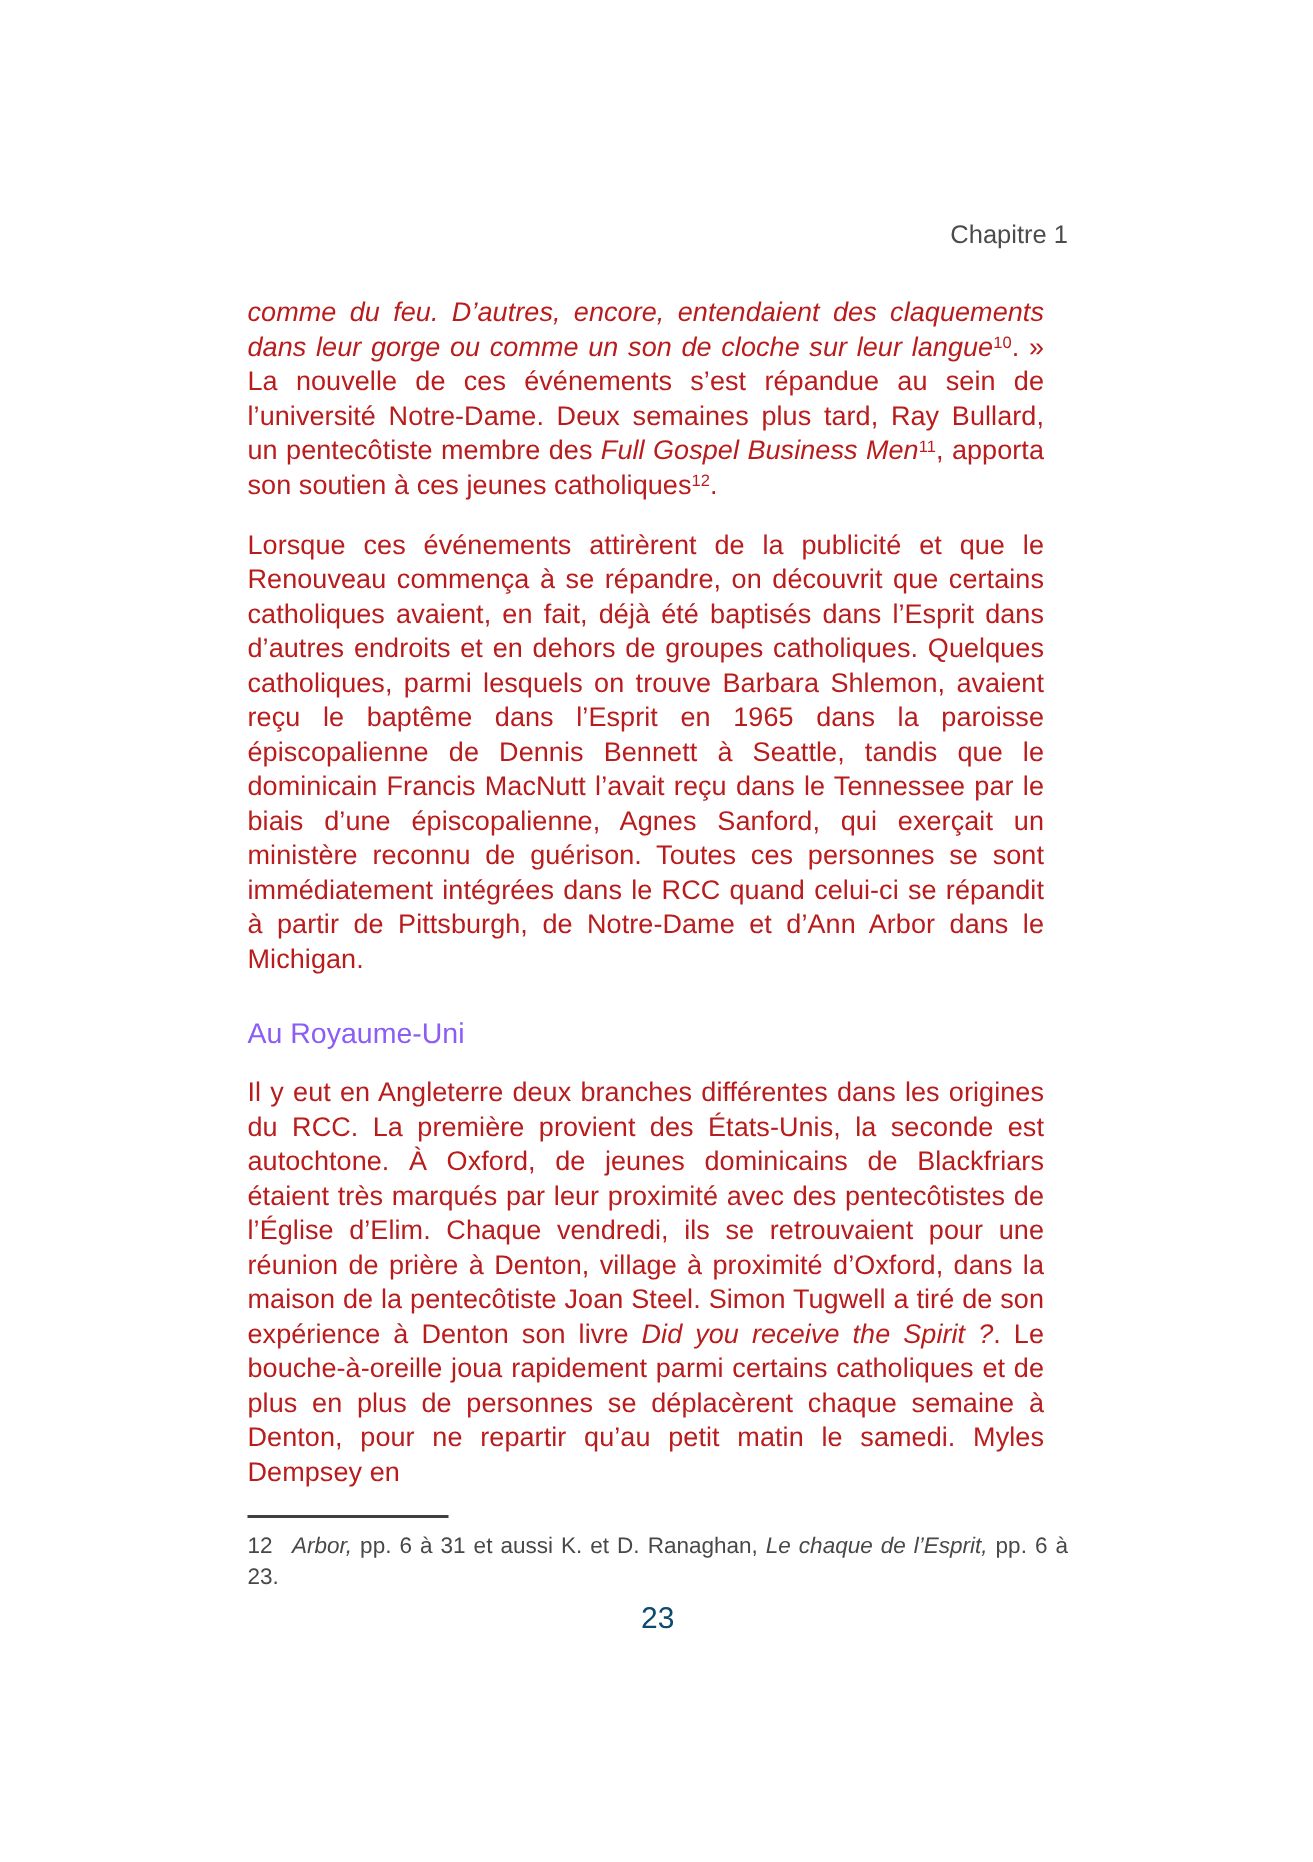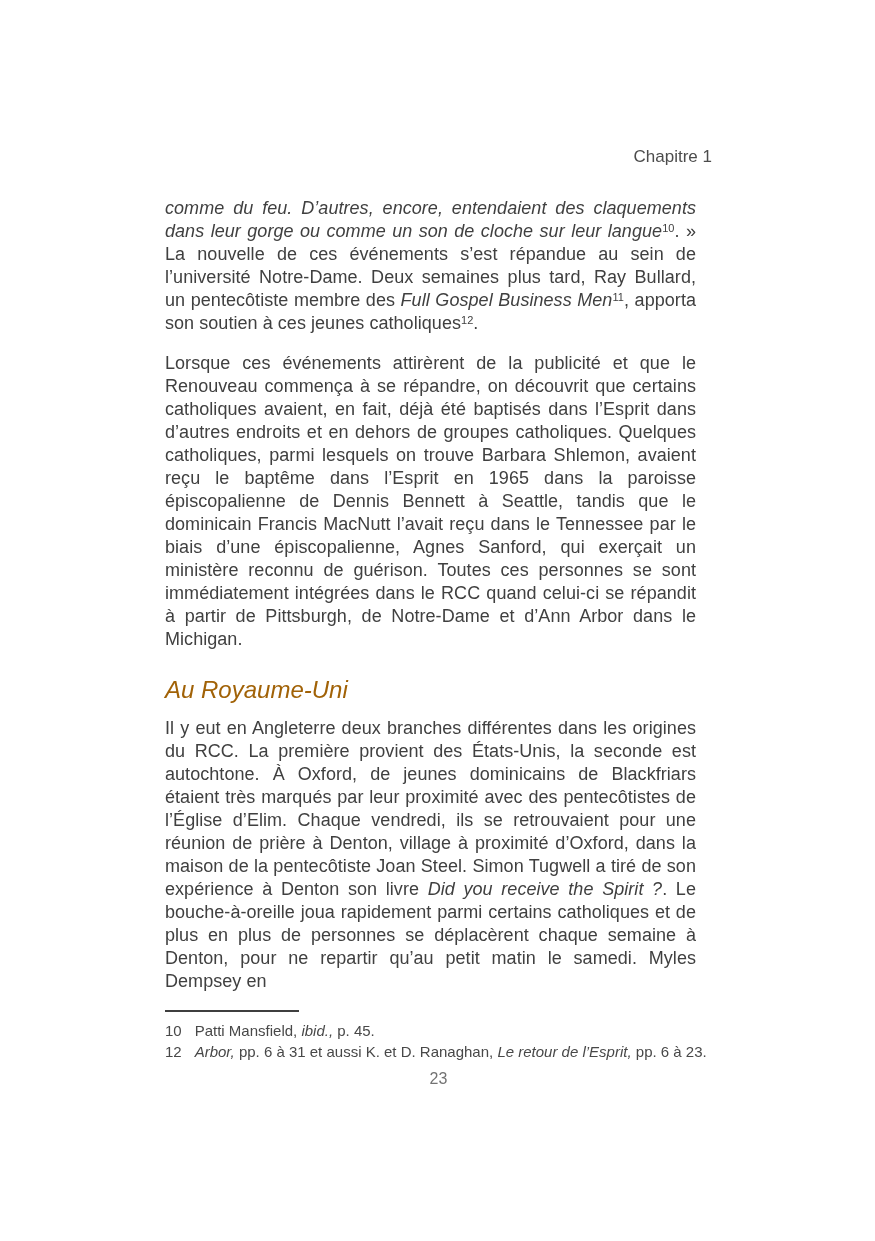--- a/index.html
+++ b/index.html
@@ -30,59 +30,58 @@
     text-align: right;
     color: #4c4c4c;
     margin: 0 0 30px 0;
   }
   .body-para {
     margin: 0 16px 17px 0;
     font-size: 18px;
     line-height: 23px;
     letter-spacing: 0.05px;
     text-align: justify;
-    color: #404040;
+    color: #b91c1c;
   }
   .it { font-style: italic; }
   sup.fn-ref {
     font-size: 11px;
     line-height: 0;
     position: relative;
     top: -0.45em;
     vertical-align: baseline;
   }
   .section-heading {
-    font-style: italic;
     font-weight: normal;
-    font-size: 24px;
+    font-size: 19px;
     line-height: 23px;
     margin: 27px 0 16px 0;
-    color: #a16207;
+    color: #8b5cf6;
   }
   .fn-rule {
     width: 134px;
     height: 2px;
     background: #3f3f3f;
     border: none;
     margin: 3px 0 8px 0;
   }
   .footnote {
     font-size: 15px;
     line-height: 21px;
     margin: 0;
     text-align: justify;
     color: #484848;
   }
   .fn-num { margin-right: 13px; }
   .page-number {
     text-align: center;
-    font-size: 16px;
+    font-size: 20px;
     line-height: 20px;
     margin-top: 7px;
-    color: #737373;
+    color: #0c4a6e;
   }
 </style>
 </head>
 <body>
 
 <div class="page">
   <div class="content">
 
     <div class="running-header"><span>Chapitre 1</span></div>
 
@@ -90,20 +89,19 @@
 
     <p class="body-para"><span>Lorsque ces événements attirèrent de la publicité et que le Renouveau commença à se répandre, on découvrit que certains catholiques avaient, en fait, déjà été baptisés dans l’Esprit dans d’autres endroits et en dehors de groupes catholiques. Quelques catholiques, parmi lesquels on trouve Barbara Shlemon, avaient reçu le baptême dans l’Esprit en 1965 dans la paroisse épiscopalienne de Dennis Bennett à Seattle, tandis que le dominicain Francis MacNutt l’avait reçu dans le Tennessee par le biais d’une épiscopalienne, Agnes Sanford, qui exerçait un ministère reconnu de guérison. Toutes ces personnes se sont immédiatement intégrées dans le RCC quand celui-ci se répandit à partir de Pittsburgh, de Notre-Dame et d’Ann Arbor dans le Michigan.</span></p>
 
     <h2 class="section-heading"><span>Au Royaume-Uni</span></h2>
 
     <p class="body-para"><span>Il y eut en Angleterre deux branches différentes dans les origines du RCC. La première provient des États-Unis, la seconde est autochtone. À Oxford, de jeunes dominicains de Blackfriars étaient très marqués par leur proximité avec des pentecôtistes de l’Église d’Elim. Chaque vendredi, ils se retrouvaient pour une réunion de prière à Denton, village à proximité d’Oxford, dans la maison de la pentecôtiste Joan Steel. Simon Tugwell a tiré de son expérience à Denton son livre </span><span class="it">Did you receive the Spirit ?</span><span>. Le bouche-à-oreille joua rapidement parmi certains catholiques et de plus en plus de personnes se déplacèrent chaque semaine à Denton, pour ne repartir qu’au petit matin le samedi. Myles Dempsey en</span></p>
 
     <hr class="fn-rule">
 
     <div class="footnotes">
-      <p class="footnote"><span class="fn-num">10</span><span>Patti Mansfield, </span><span class="it">ibid.,</span><span> p. 45.</span></p>
-      <p class="footnote"><span class="fn-num">12</span><span class="it">Arbor,</span><span> pp. 6 à 31 et aussi K. et D. Ranaghan, </span><span class="it">Le retour de l’Esprit,</span><span> pp. 6 à 23.</span></p>
+      <p class="footnote"><span class="fn-num">12</span><span class="it">Arbor,</span><span> pp. 6 à 31 et aussi K. et D. Ranaghan, </span><span class="it">Le chaque de l’Esprit,</span><span> pp. 6 à 23.</span></p>
     </div>
 
     <div class="page-number">23</div>
 
   </div>
 </div>
 
 </body></html>

